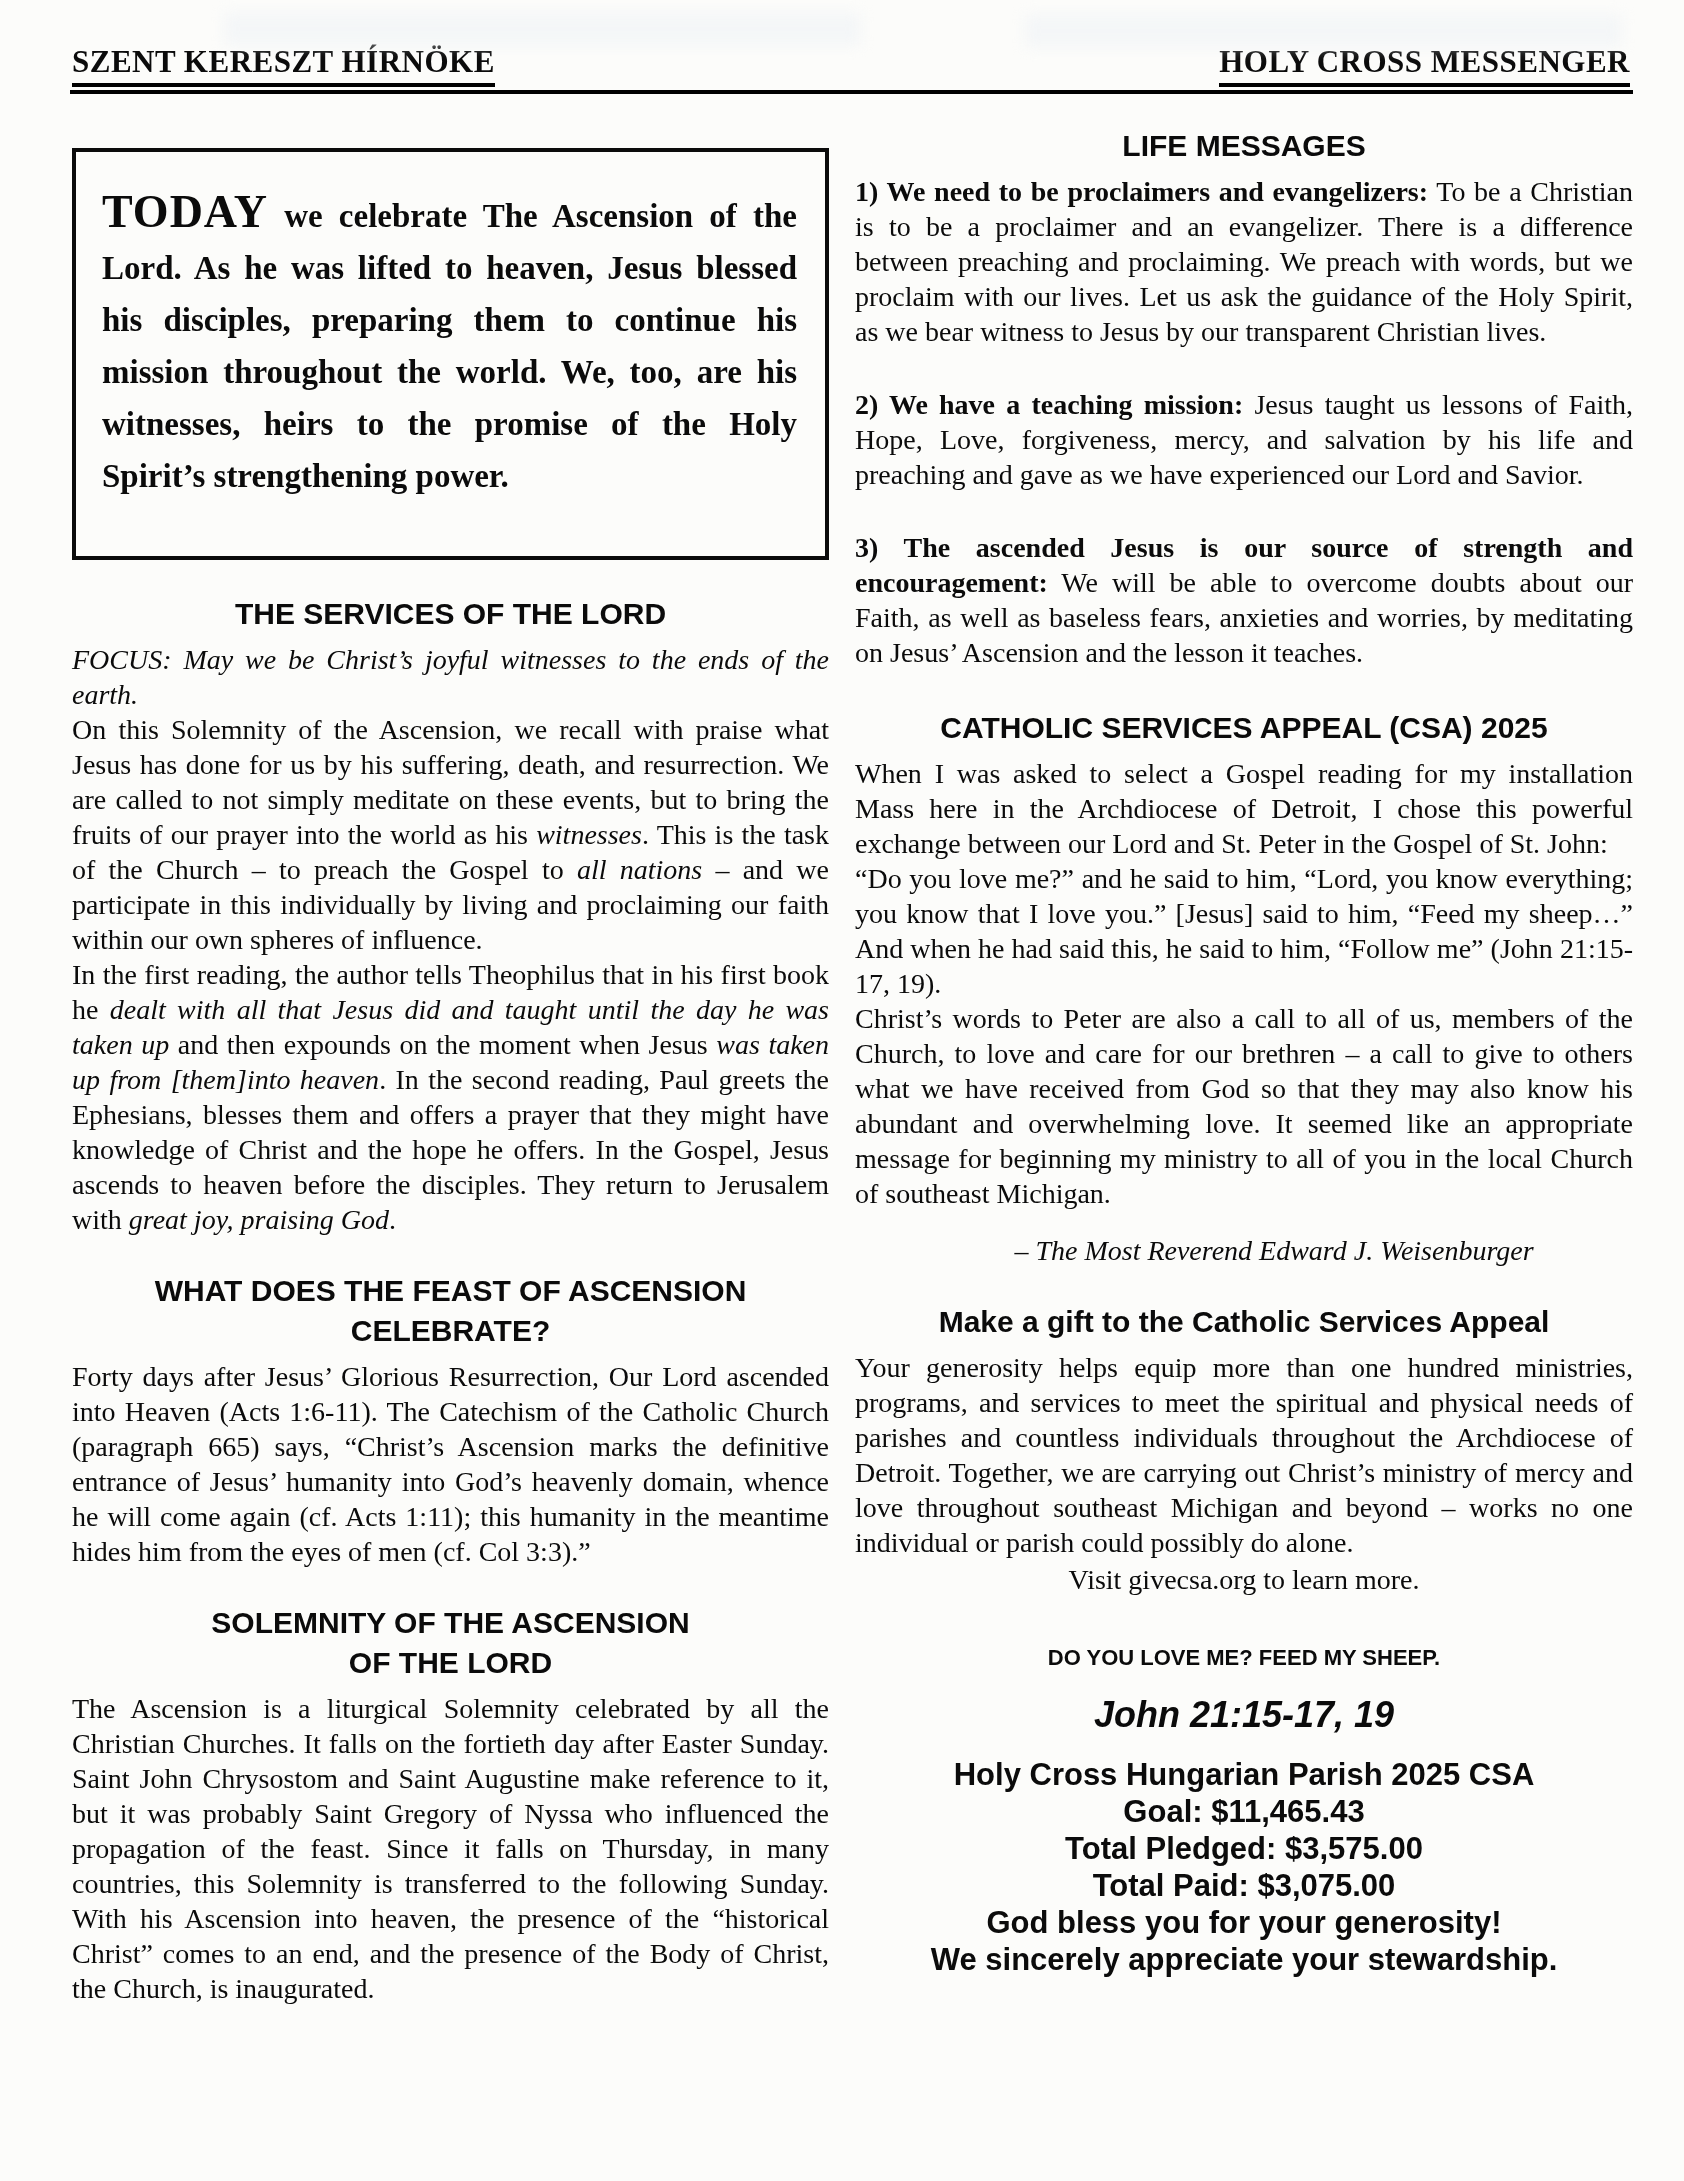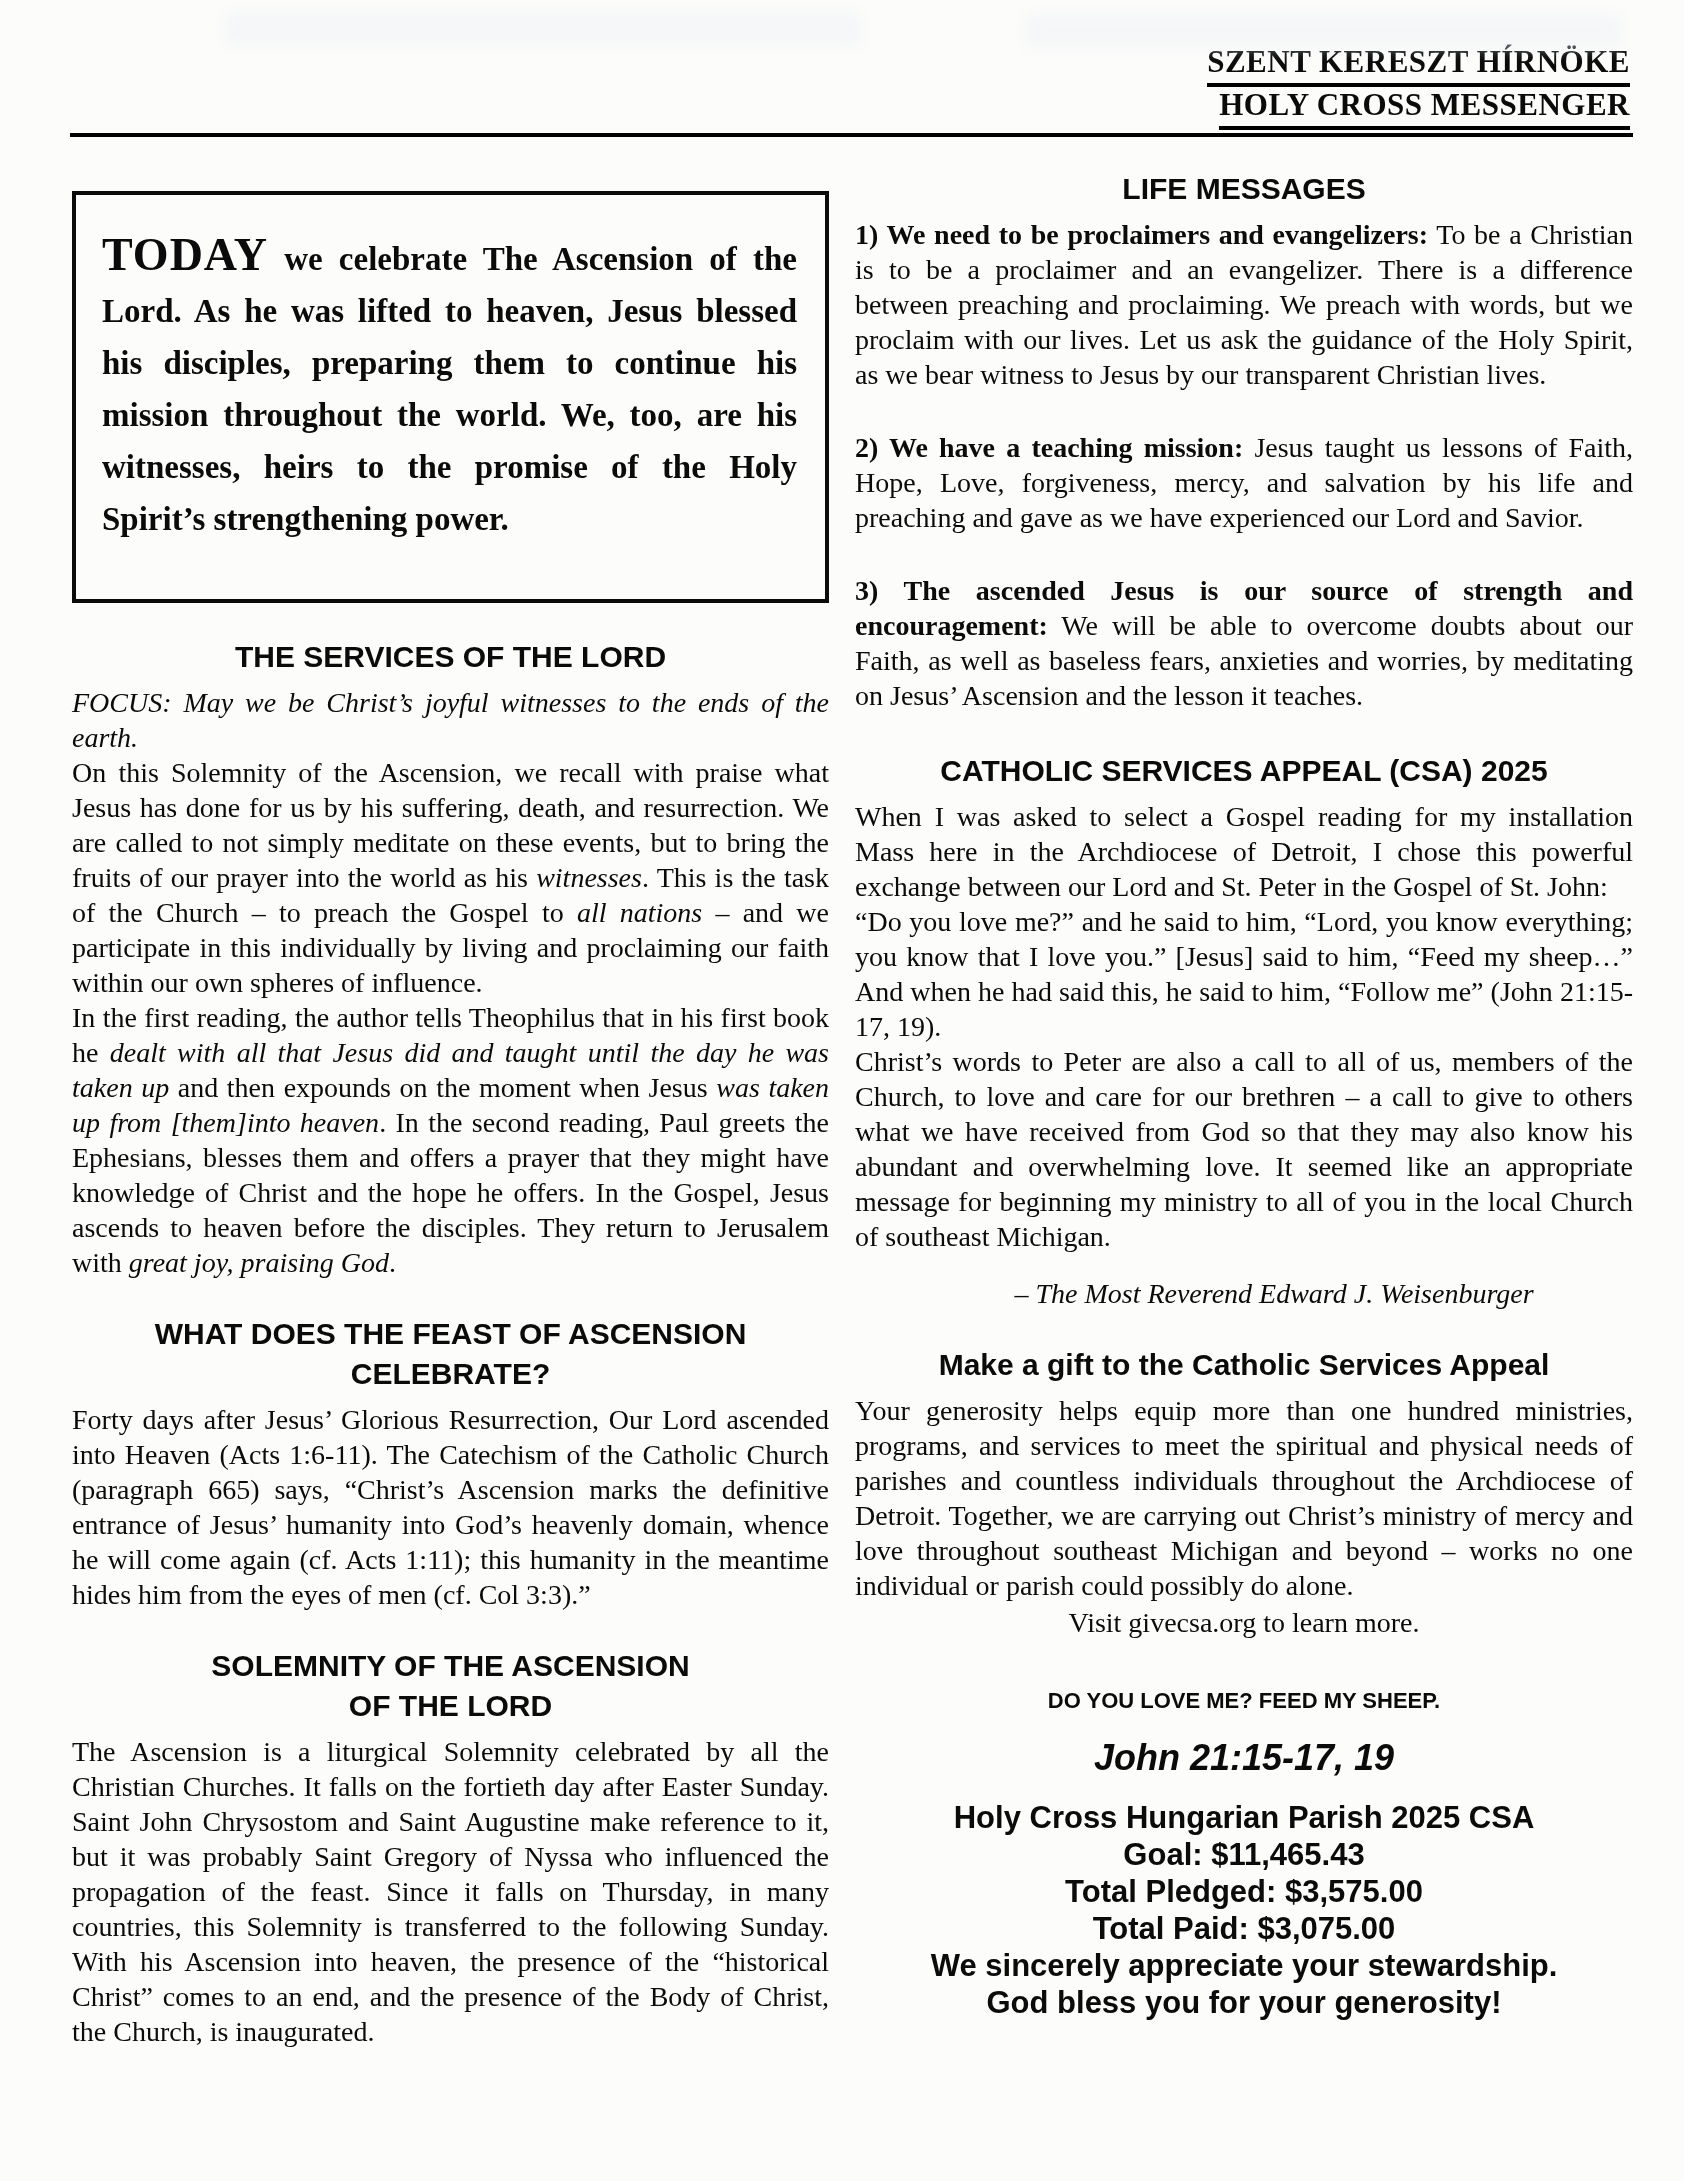--- a/index.html
+++ b/index.html
@@ -12,21 +12,20 @@
     font-family:"Liberation Serif","DejaVu Serif",serif;
     overflow:hidden;
   }
   .ghost{position:absolute;background:#eef2f6;filter:blur(7px);opacity:.55;}
   .ghost-l{top:12px;left:224px;width:637px;height:34px;}
   .ghost-r{top:14px;left:1025px;width:597px;height:34px;}
 
   .header{
     display:flex;justify-content:space-between;align-items:flex-end;
     padding:44px 55px 0 72px;
-    flex-direction:column;
   }
   .header .title{
     font-weight:700;font-size:31px;letter-spacing:0.5px;
     border-bottom:4px solid #000;padding-bottom:3px;
   }
   .header-rule{height:4px;background:#000;margin:3px 52px 0 70px;}
 
   .columns{display:flex;gap:26px;padding:26px 52px 0 72px;}
   .col-left{width:758px;}
   .col-right{width:779px;}
@@ -131,20 +130,20 @@
 
       <div class="visit">Visit givecsa.org to learn more.</div>
 
       <div class="sheep">
         <div class="sheep-title">DO YOU LOVE ME? FEED MY SHEEP.</div>
         <div class="sheep-verse">John 21:15-17, 19</div>
         <div class="sheep-line">Holy Cross Hungarian Parish 2025 CSA</div>
         <div class="sheep-line">Goal: $11,465.43</div>
         <div class="sheep-line">Total Pledged: $3,575.00</div>
         <div class="sheep-line">Total Paid: $3,075.00</div>
+        <div class="sheep-line">God bless you for your generosity!</div>
         <div class="sheep-line">We sincerely appreciate your stewardship.</div>
-        <div class="sheep-line">God bless you for your generosity!</div>
       </div>
 
     </div>
   </div>
 </div>
 
 
 </body></html>

